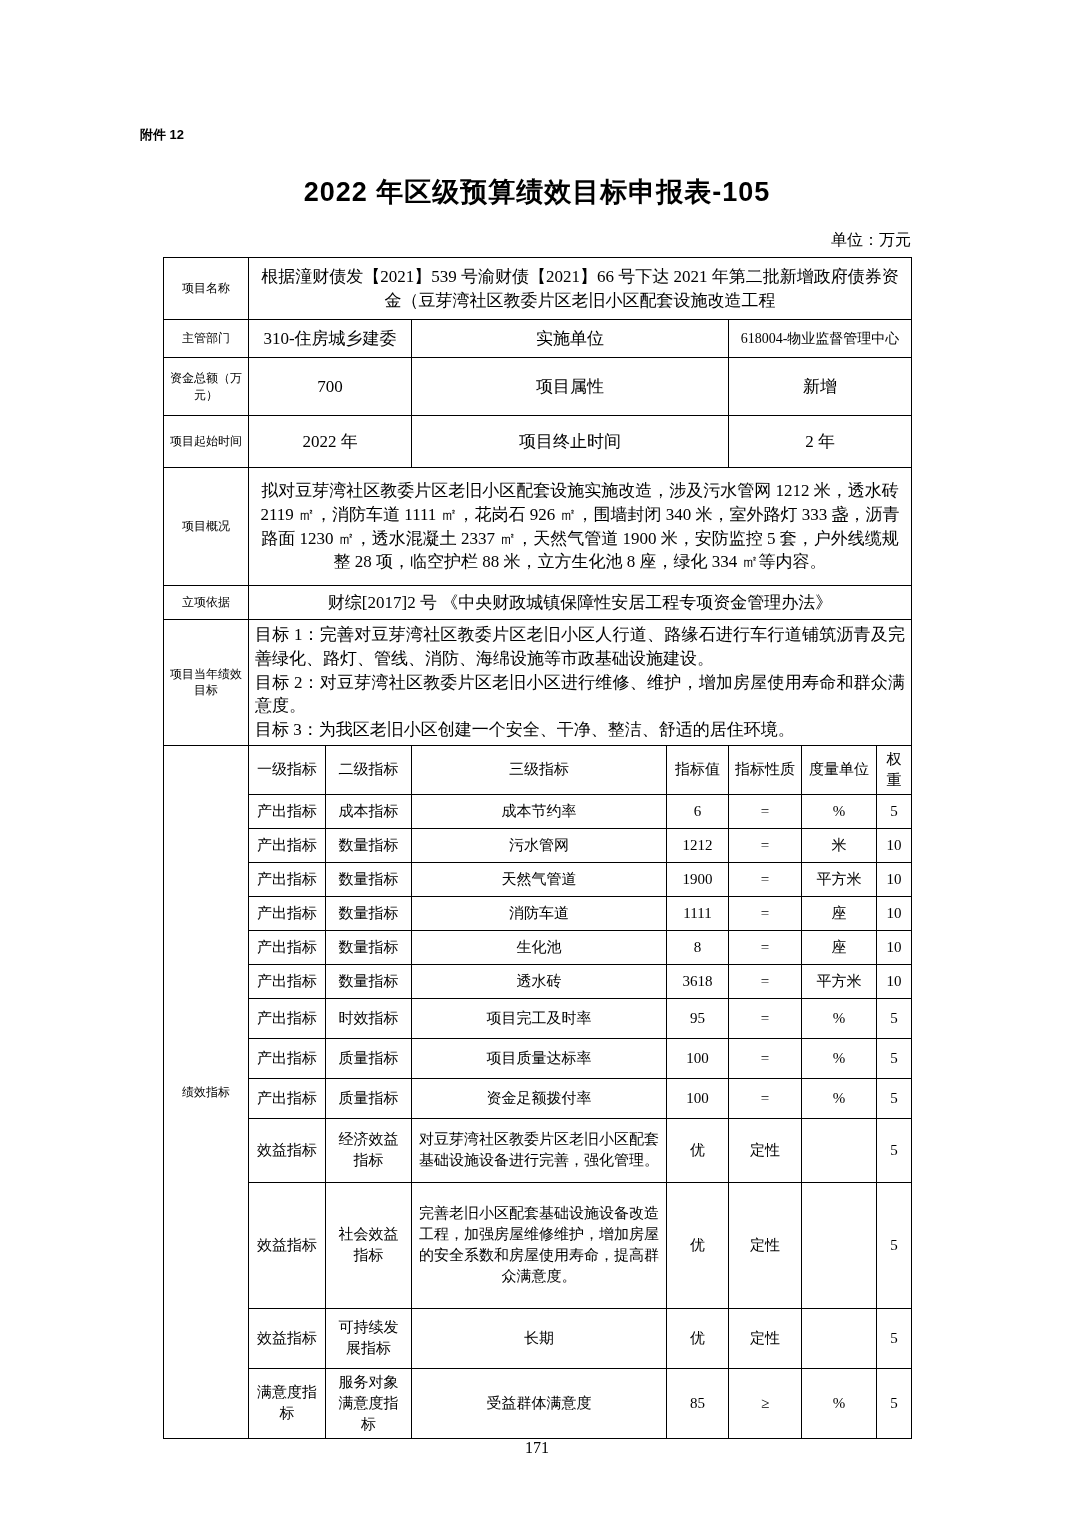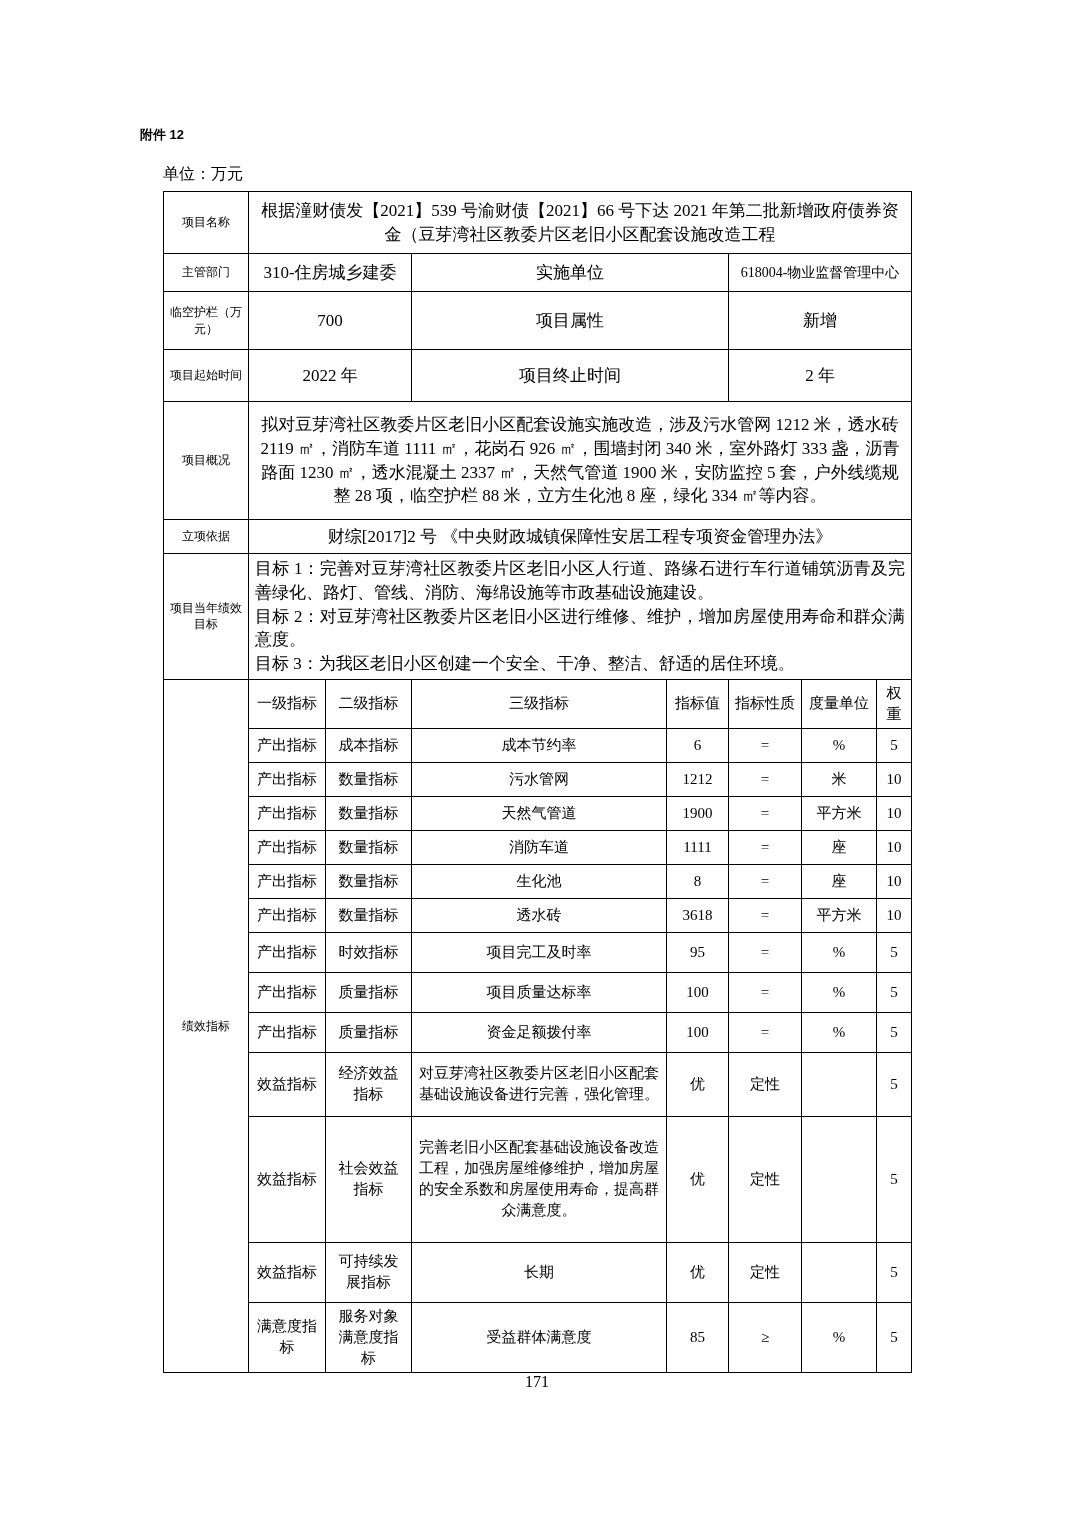--- a/index.html
+++ b/index.html
@@ -10,21 +10,21 @@
   .page{position:relative;width:1074px;height:1520px;padding:126px 0 0 140px;box-sizing:border-box}
   .attachment{
     font-family:"Liberation Sans","DejaVu Sans",sans-serif;
     font-weight:700;font-size:13px;
   }
   .title{
     font-family:"Liberation Sans","DejaVu Sans",sans-serif;
     font-weight:700;font-size:27px;text-align:center;
     width:748px;margin:30px 0 0 23px;letter-spacing:1px;
   }
-  .unit-note{width:748px;margin:20px 0 6px 23px;font-size:16px}
+  .unit-note{width:748px;margin:20px 0 6px 23px;text-align:right;font-size:16px}
   table.form{
     border-collapse:collapse;table-layout:fixed;width:748px;margin-left:23px;
     font-size:17px;line-height:1.4;
   }
   table.form td{
     border:1px solid #000;padding:3px 6px;text-align:center;
     vertical-align:middle;word-break:break-all;
   }
   .ind td{font-size:15px;padding:3px 4px}
   table.form td.lbl{padding:3px 2px;font-size:12px}
@@ -38,20 +38,21 @@
   .goal-line{text-align:justify}
   .page-num{width:748px;margin-left:23px;text-align:center;font-size:16px;}
 </style>
 </head>
 <body>
 
 <div class="page">
 
   <div class="attachment">附件 12</div>
 
+  <div class="title">2022 年区级预算绩效目标申报表-105</div>
 
   <div class="unit-note">单位：万元</div>
 
   <table class="form">
     <colgroup>
       <col style="width:85px">
         <col style="width:77px">
         <col style="width:86px">
         <col style="width:255px">
       <col style="width:62px">
@@ -67,21 +68,21 @@
       </tr>
 
       <tr class="h38">
         <td class="lbl">主管部门</td>
         <td colspan="2">310-住房城乡建委</td>
         <td colspan="2">实施单位</td>
         <td colspan="3" class="small">618004-物业监督管理中心</td>
       </tr>
 
       <tr class="h58">
-        <td class="lbl">临空护栏（万元）</td>
+        <td class="lbl">资金总额（万元）</td>
         <td colspan="2">700</td>
         <td colspan="2">项目属性</td>
         <td colspan="3">新增</td>
       </tr>
 
       <tr class="h52">
         <td class="lbl">项目起始时间</td>
         <td colspan="2">2022 年</td>
         <td colspan="2">项目终止时间</td>
         <td colspan="3">2 年</td>

